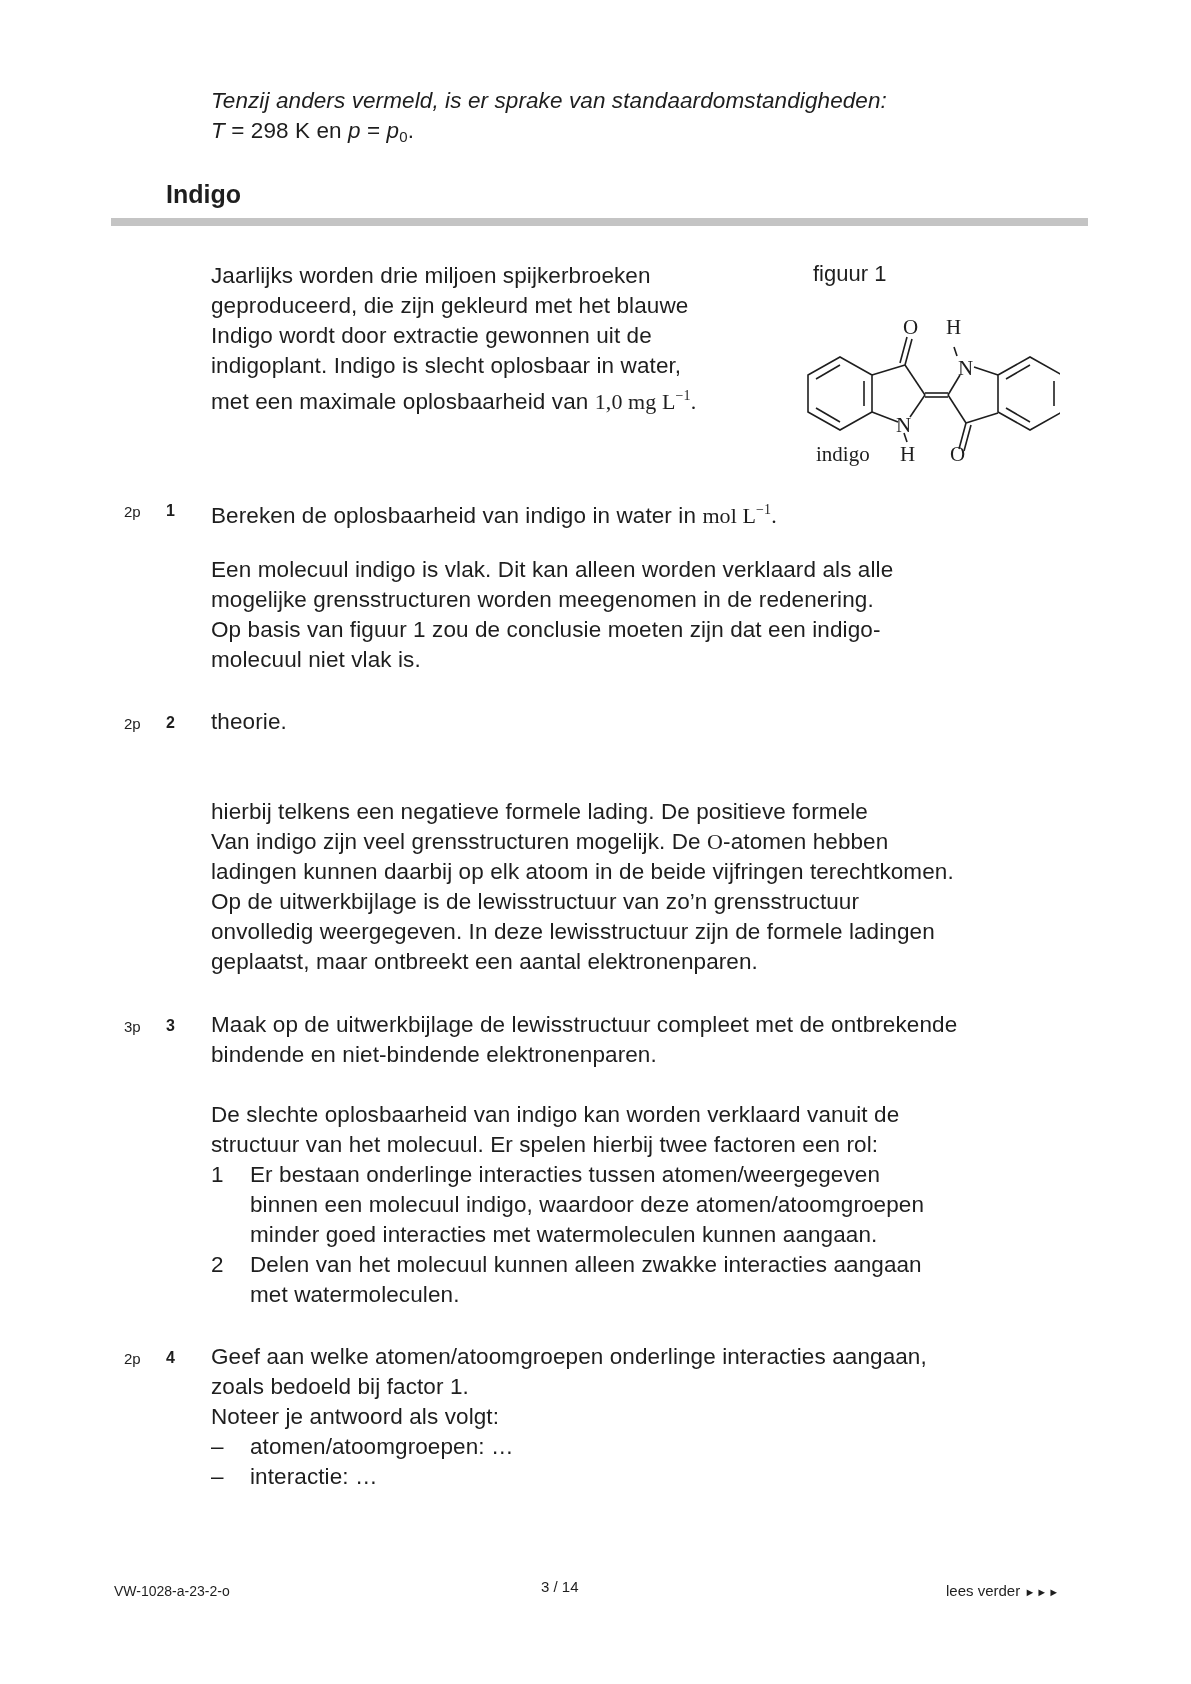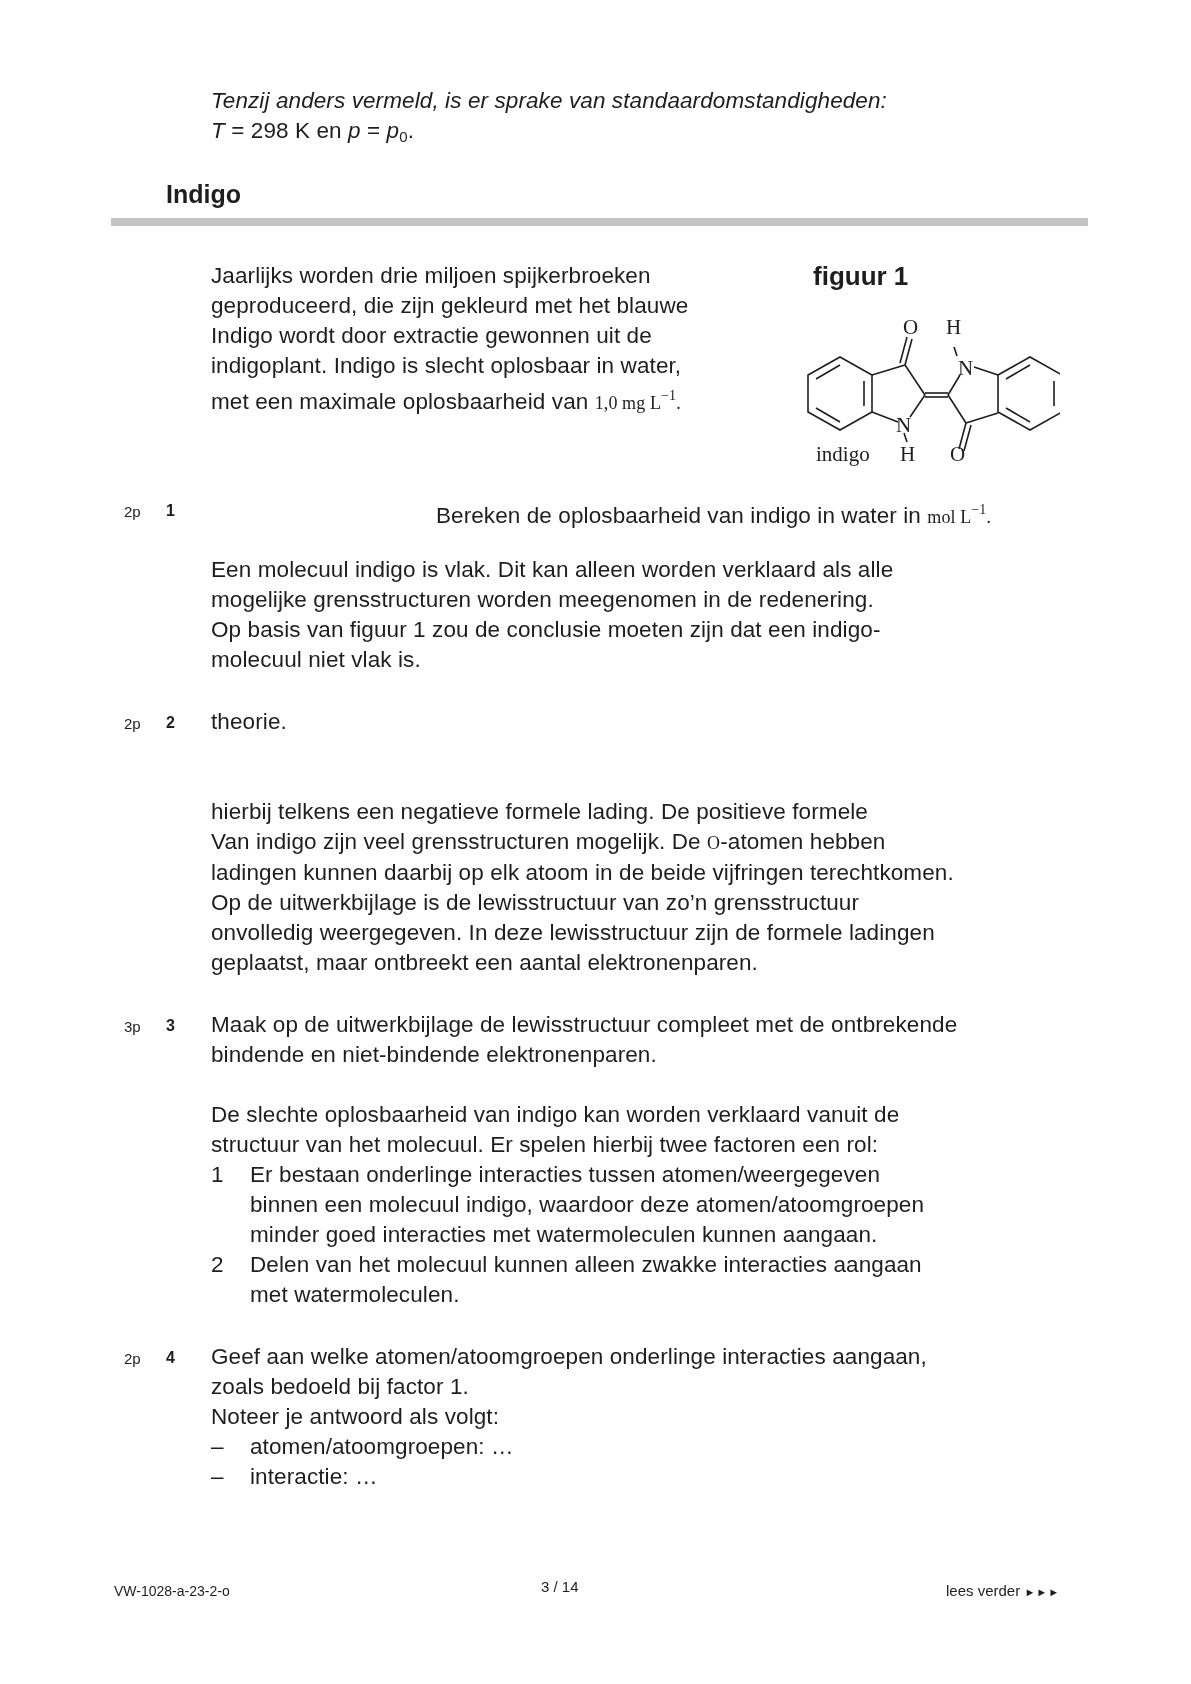--- a/index.html
+++ b/index.html
@@ -5,25 +5,25 @@
   html, body { margin:0; padding:0; background:#ffffff; }
   body { width:1191px; height:1684px; position:relative; overflow:hidden;
          font-family:"Liberation Sans", sans-serif; color:#1e1e1e; }
   .abs { position:absolute; }
   .txt { font-size:22.5px; line-height:30px; letter-spacing:0.1px; }
   .intro { left:211px; top:86px; font-style:italic; }
   .intro .sub { font-size:15px; vertical-align:-4px; font-style:italic; }
   .h-title { left:166px; top:180px; font-size:25px; font-weight:bold; }
   .h-bar { left:111px; top:218px; width:977px; height:8px; background:#c4c4c4; }
   .para { left:211px; width:780px; }
-  .serif { font-family:"Liberation Serif", serif; font-size:18px; }
+  .serif { font-family:"Liberation Serif", serif; font-size:22px; }
   .sup { font-size:14px; vertical-align:9px; font-family:"Liberation Serif", serif; }
   .pts { left:124px; font-size:15px; }
   .qnum { left:166px; font-size:16px; font-weight:bold; }
-  .fig-title { left:813px; top:261px; font-size:26px; font-weight:bold; }
+  .fig-title { left:813px; top:261px; font-size:22px; font-weight:normal; }
   .mol { left:800px; top:305px; }
   .li { display:flex; }
   .li .n { width:39px; flex:none; }
   .footer { top:1580px; font-size:15px; }
 </style>
 </head>
 <body>
 
 <div class="abs txt intro">
   <div>Tenzij anders vermeld, is er sprake van standaardomstandigheden:</div>
@@ -86,21 +86,21 @@
       <text x="96" y="127">N</text>
       <text x="100" y="156">H</text>
       <text x="150" y="156">O</text>
       <text x="16" y="156">indigo</text>
     </g>
   </svg>
 </div>
 
 <div class="abs pts" style="top:503px;">2p</div>
 <div class="abs qnum" style="top:502px;">1</div>
-<div class="abs txt para" style="top:495px;text-align:right;"><span>Bereken de oplosbaarheid van indigo in water in </span><span class="serif">mol L</span><span class="sup">−1</span><span class="serif">.</span></div>
+<div class="abs txt para" style="top:495px;"><span>Bereken de oplosbaarheid van indigo in water in </span><span class="serif">mol L</span><span class="sup">−1</span><span class="serif">.</span></div>
 
 <div class="abs txt para" style="top:555px;">
   <div>Een molecuul indigo is vlak. Dit kan alleen worden verklaard als alle</div>
   <div>mogelijke grensstructuren worden meegenomen in de redenering.</div>
   <div>Op basis van figuur 1 zou de conclusie moeten zijn dat een indigo-</div>
   <div>molecuul niet vlak is.</div>
 </div>
 
 <div class="abs pts" style="top:715px;">2p</div>
 <div class="abs qnum" style="top:714px;">2</div>

